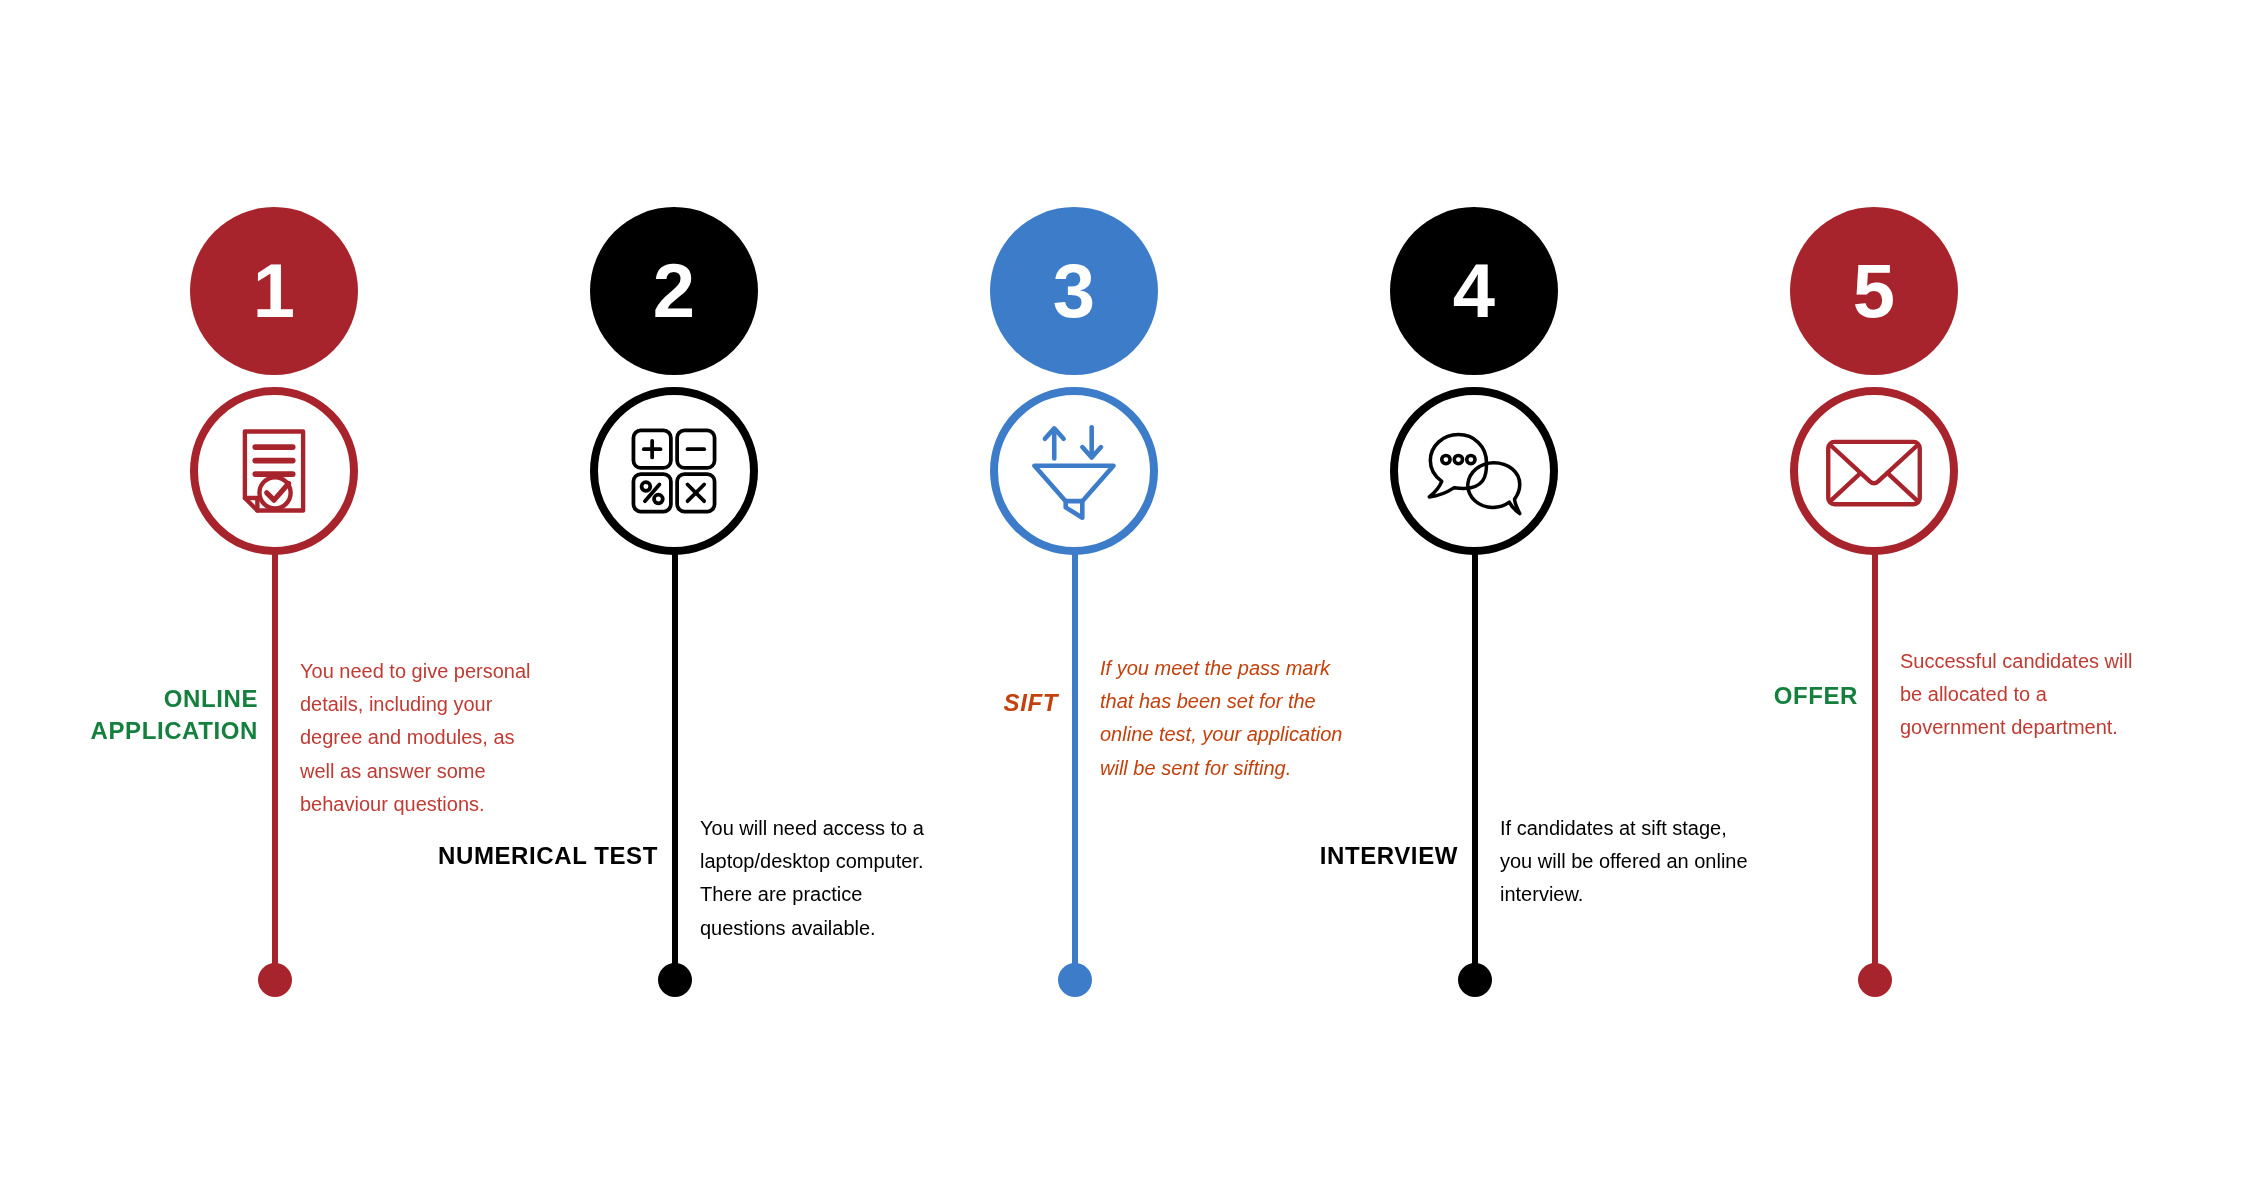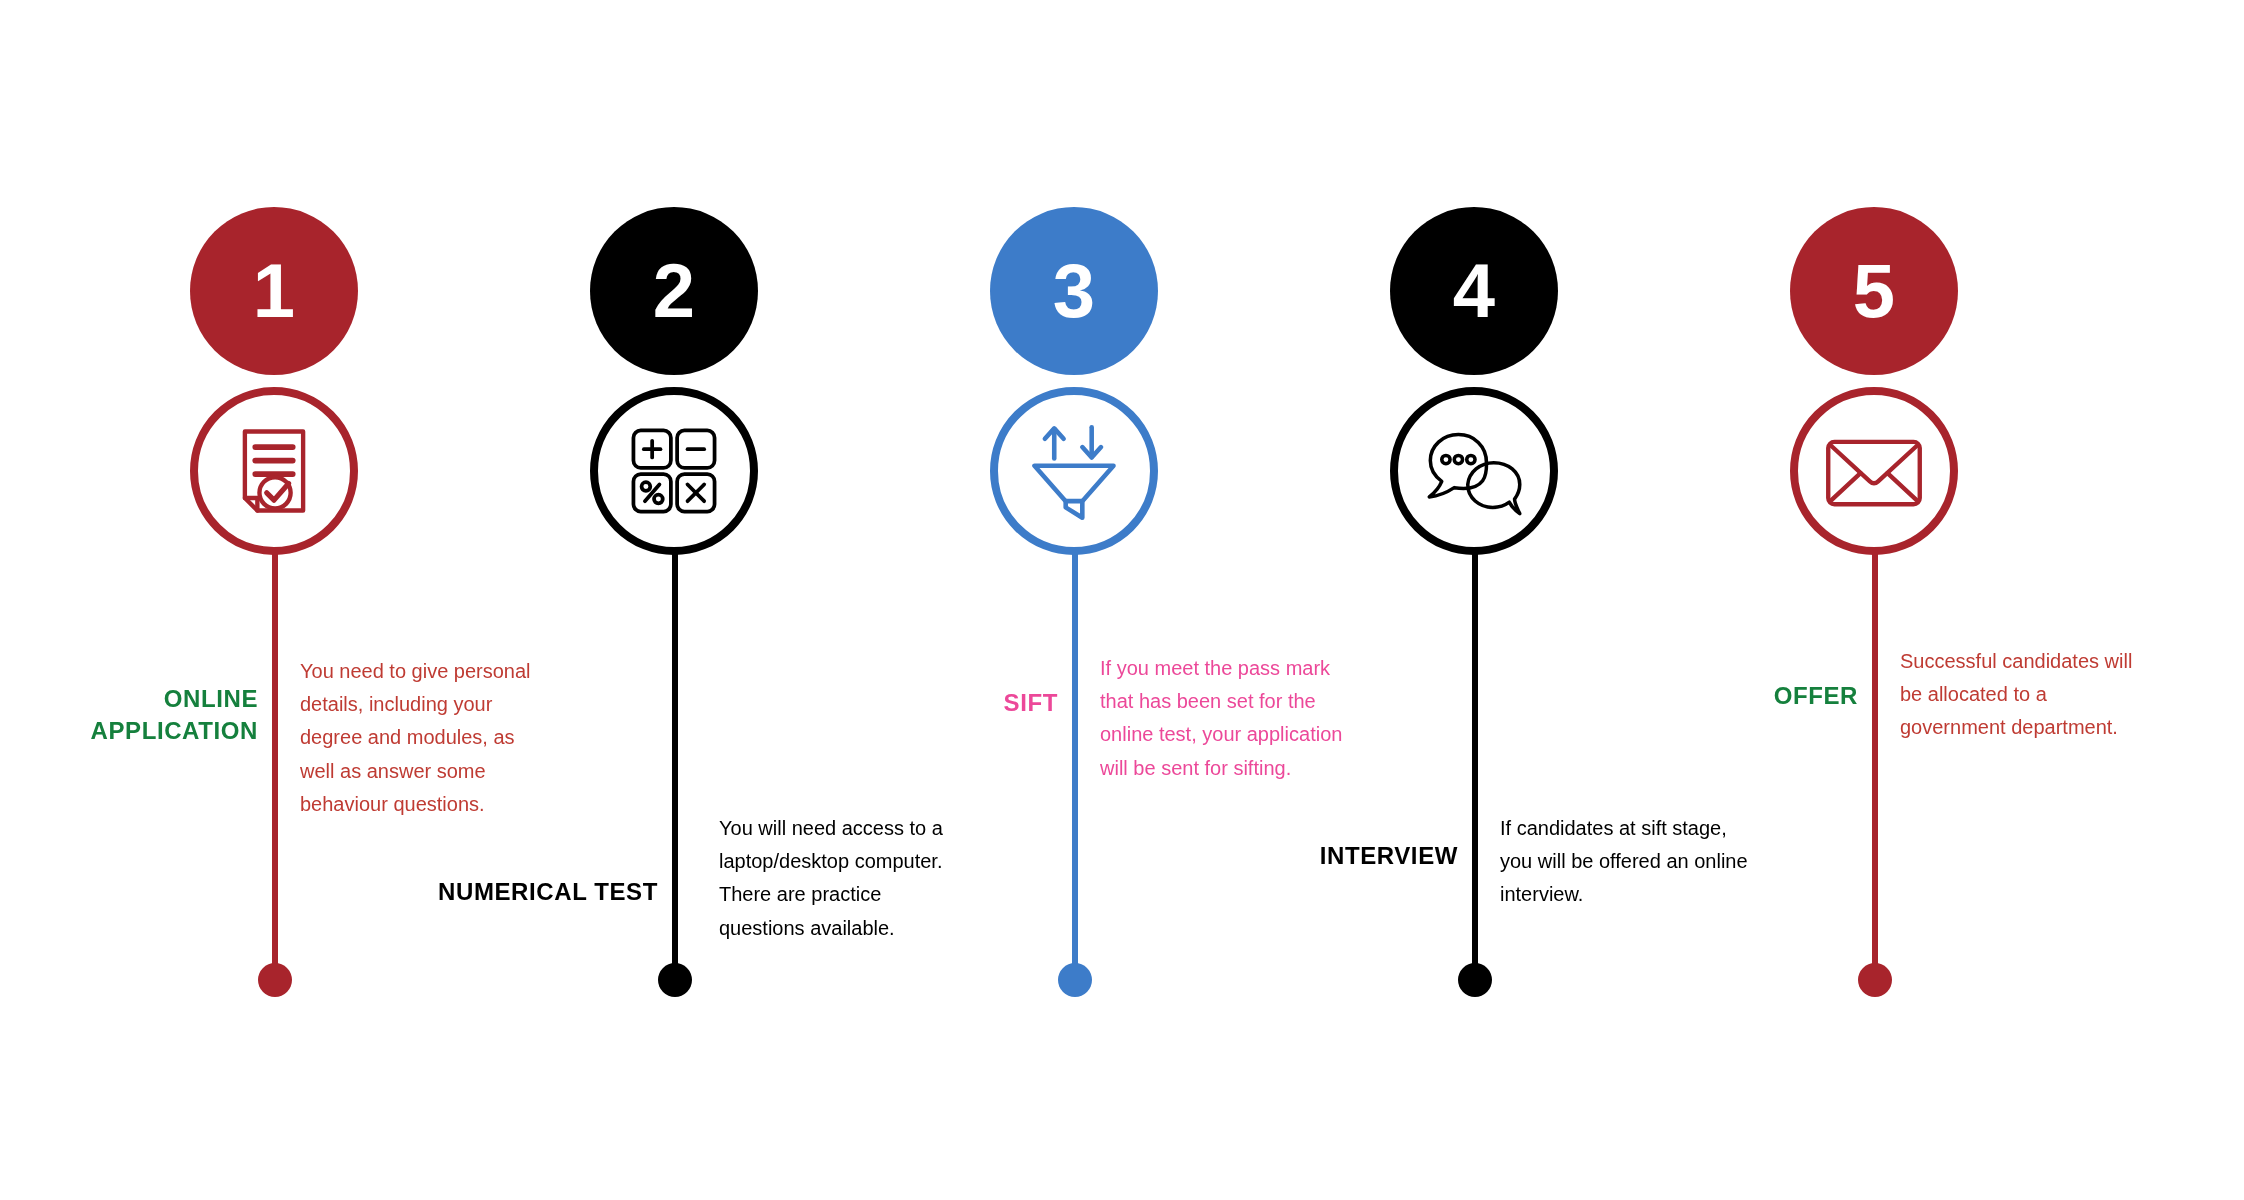--- a/index.html
+++ b/index.html
@@ -116,21 +116,21 @@
   .theme-red   .desc { color: #bf3b33; }
 
   .theme-black .num-circle { background: #000000; }
   .theme-black .icon-circle { border-color: #000000; }
   .theme-black .connector, .theme-black .end-dot { background: #000000; }
   .theme-black .label, .theme-black .desc { color: #000000; }
 
   .theme-blue  .num-circle { background: #3d7cc9; }
   .theme-blue  .icon-circle { border-color: #3d7cc9; }
   .theme-blue  .connector, .theme-blue .end-dot { background: #3d7cc9; }
-  .theme-blue  .label, .theme-blue .desc { color: #ec4899; }
+  .theme-blue  .label, .theme-blue .desc { color: #c2410c; font-style: italic; }
 </style>
 </head>
 <body>
 
 <div id="stage">
 
   <div class="step theme-red" style="left:50px;">
     <div class="num-circle">
       <span>1</span>
     </div>
@@ -176,22 +176,22 @@
           <line x1="36" y1="63" x2="22" y2="79"></line>
           <line x1="63" y1="63" x2="79" y2="79"></line>
           <line x1="79" y1="63" x2="63" y2="79"></line>
         </svg>
       </span>
     </div>
 
     <div class="connector" style="height:425px;"></div>
     <div class="end-dot" style="top:963px;"></div>
 
-    <div class="label" style="top:840px;margin-top:36px;">NUMERICAL TEST</div>
-    <div class="desc" style="top:812px;margin-left:19px;">You will need access to a laptop/desktop computer. There are practice questions available.</div>
+    <div class="label" style="top:840px;">NUMERICAL TEST</div>
+    <div class="desc" style="top:812px;">You will need access to a laptop/desktop computer. There are practice questions available.</div>
   </div>
 
   <div class="step theme-blue" style="left:850px;">
     <div class="num-circle">
       <span>3</span>
     </div>
 
     <div class="icon-circle">
       <span>
         <svg viewBox="0 0 100 100" fill="none" stroke="#3d7cc9" stroke-width="4.4" stroke-linecap="round" stroke-linejoin="round">

